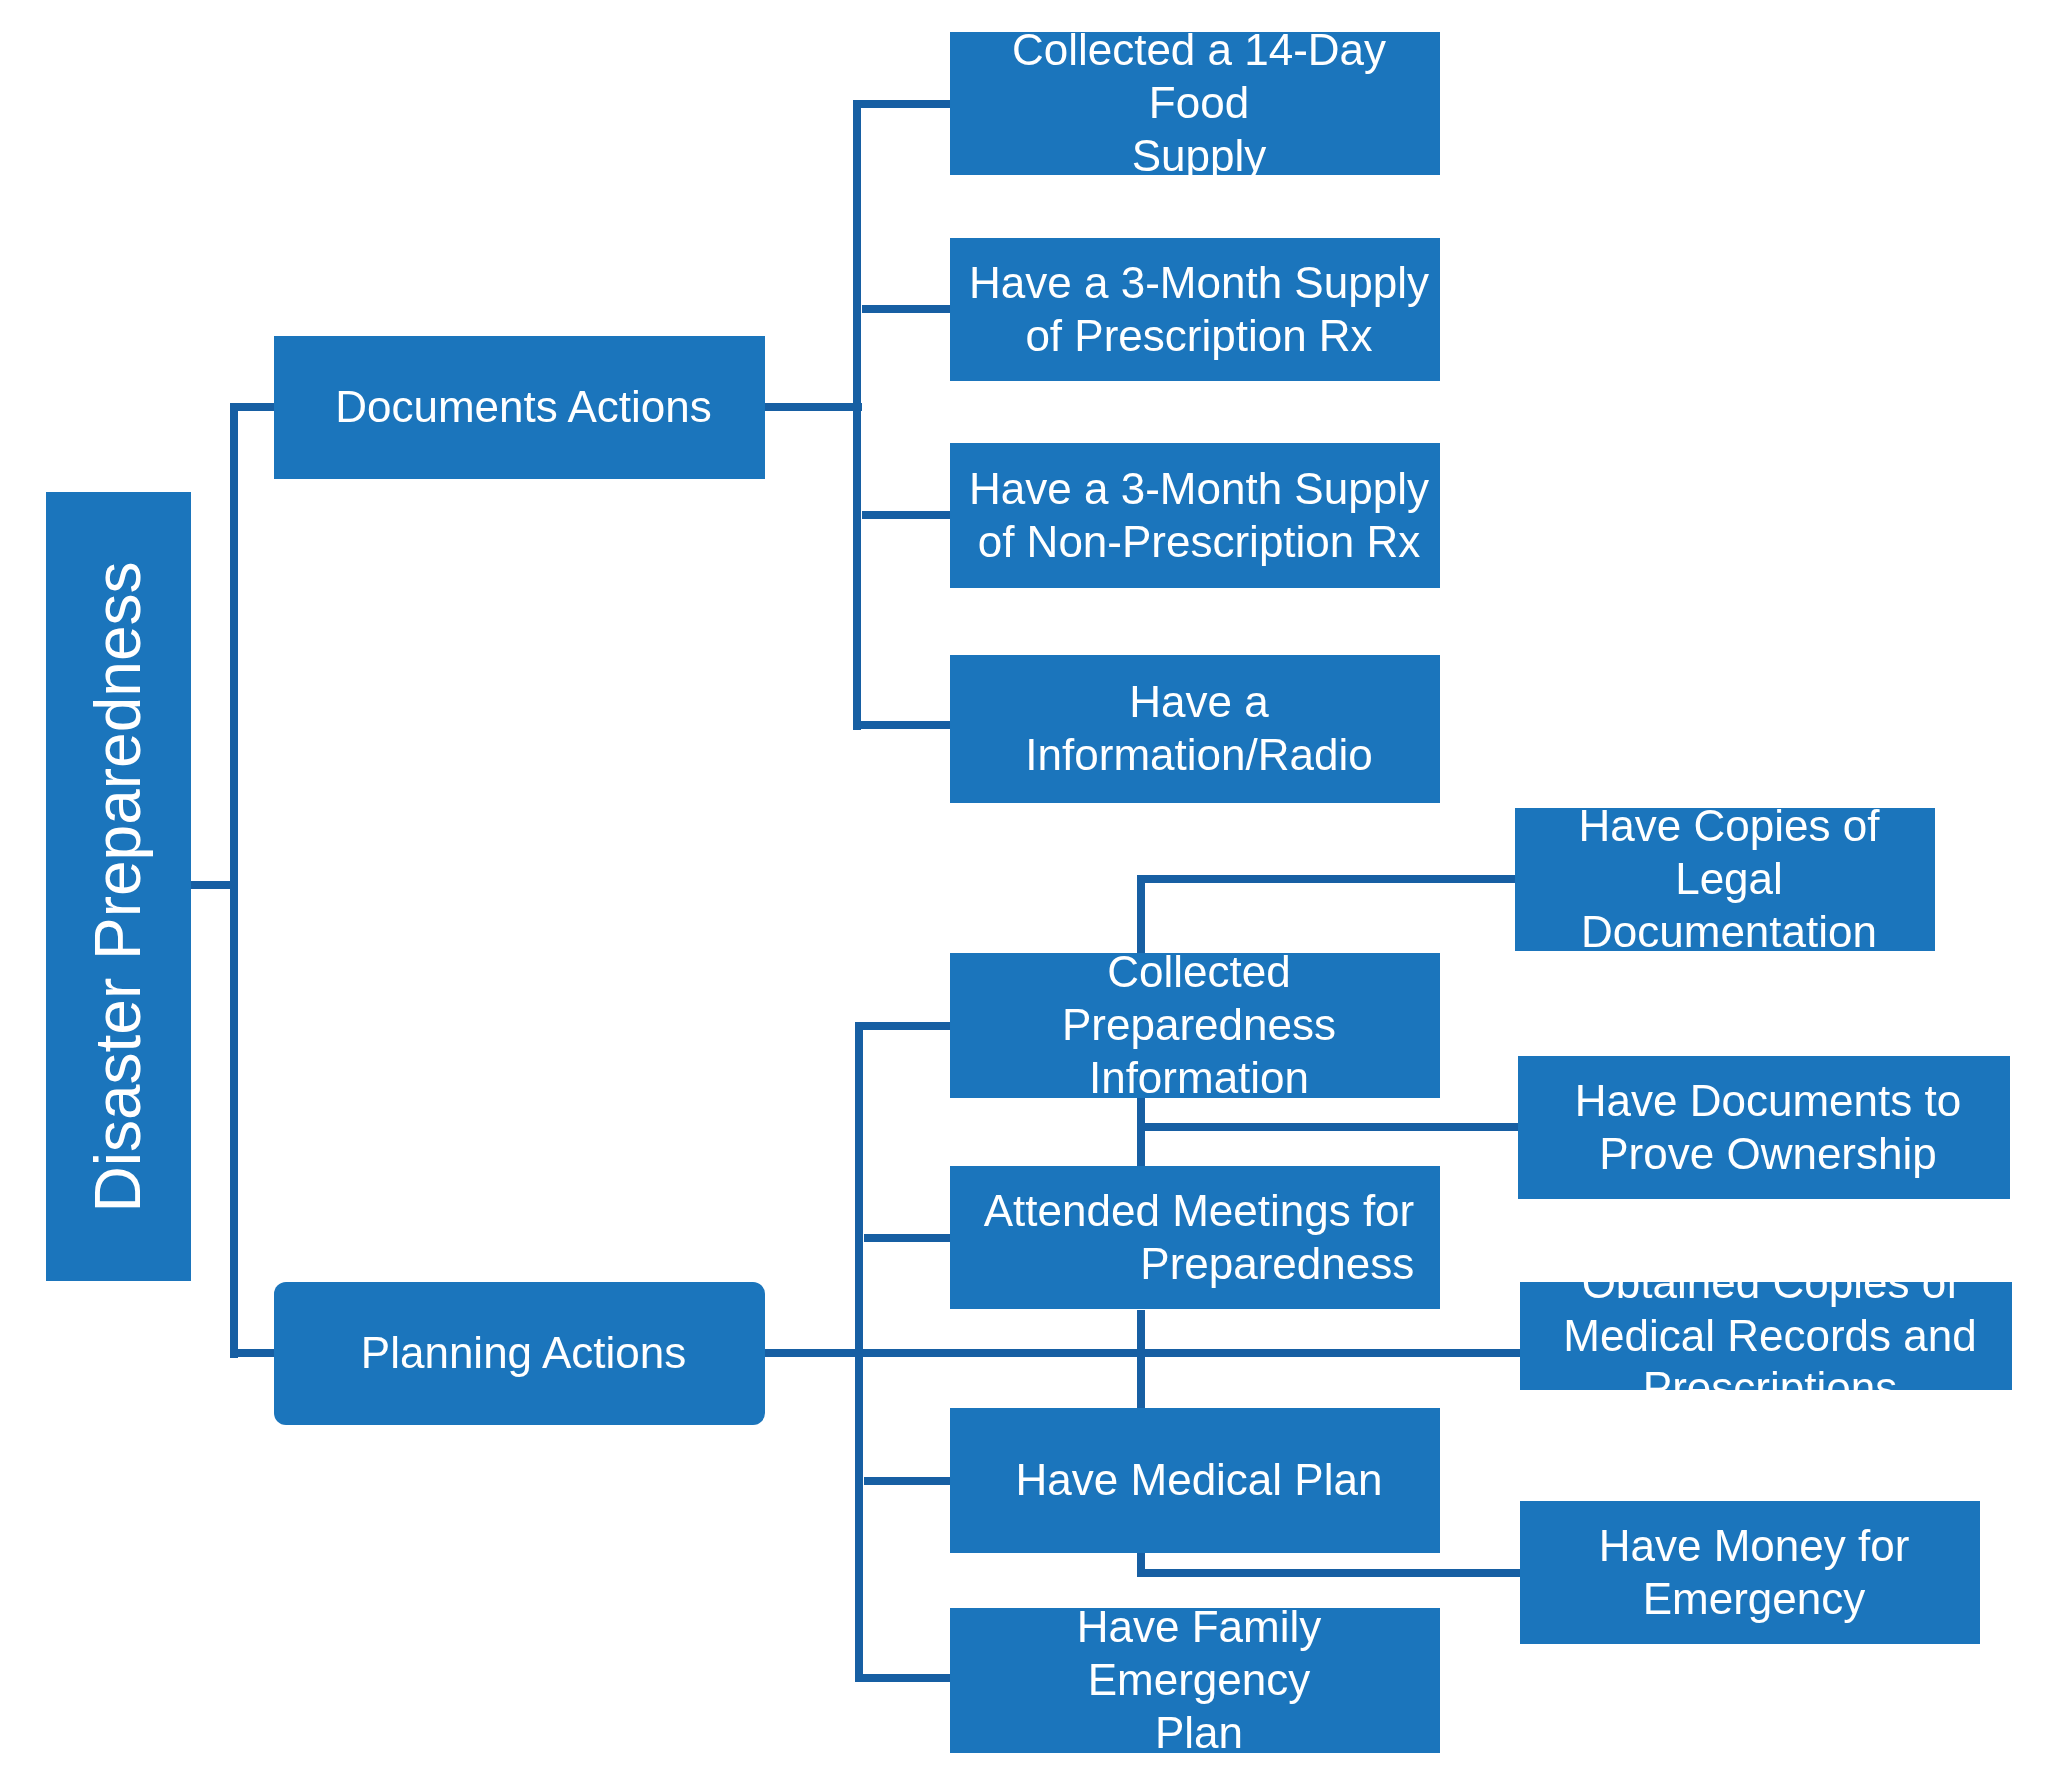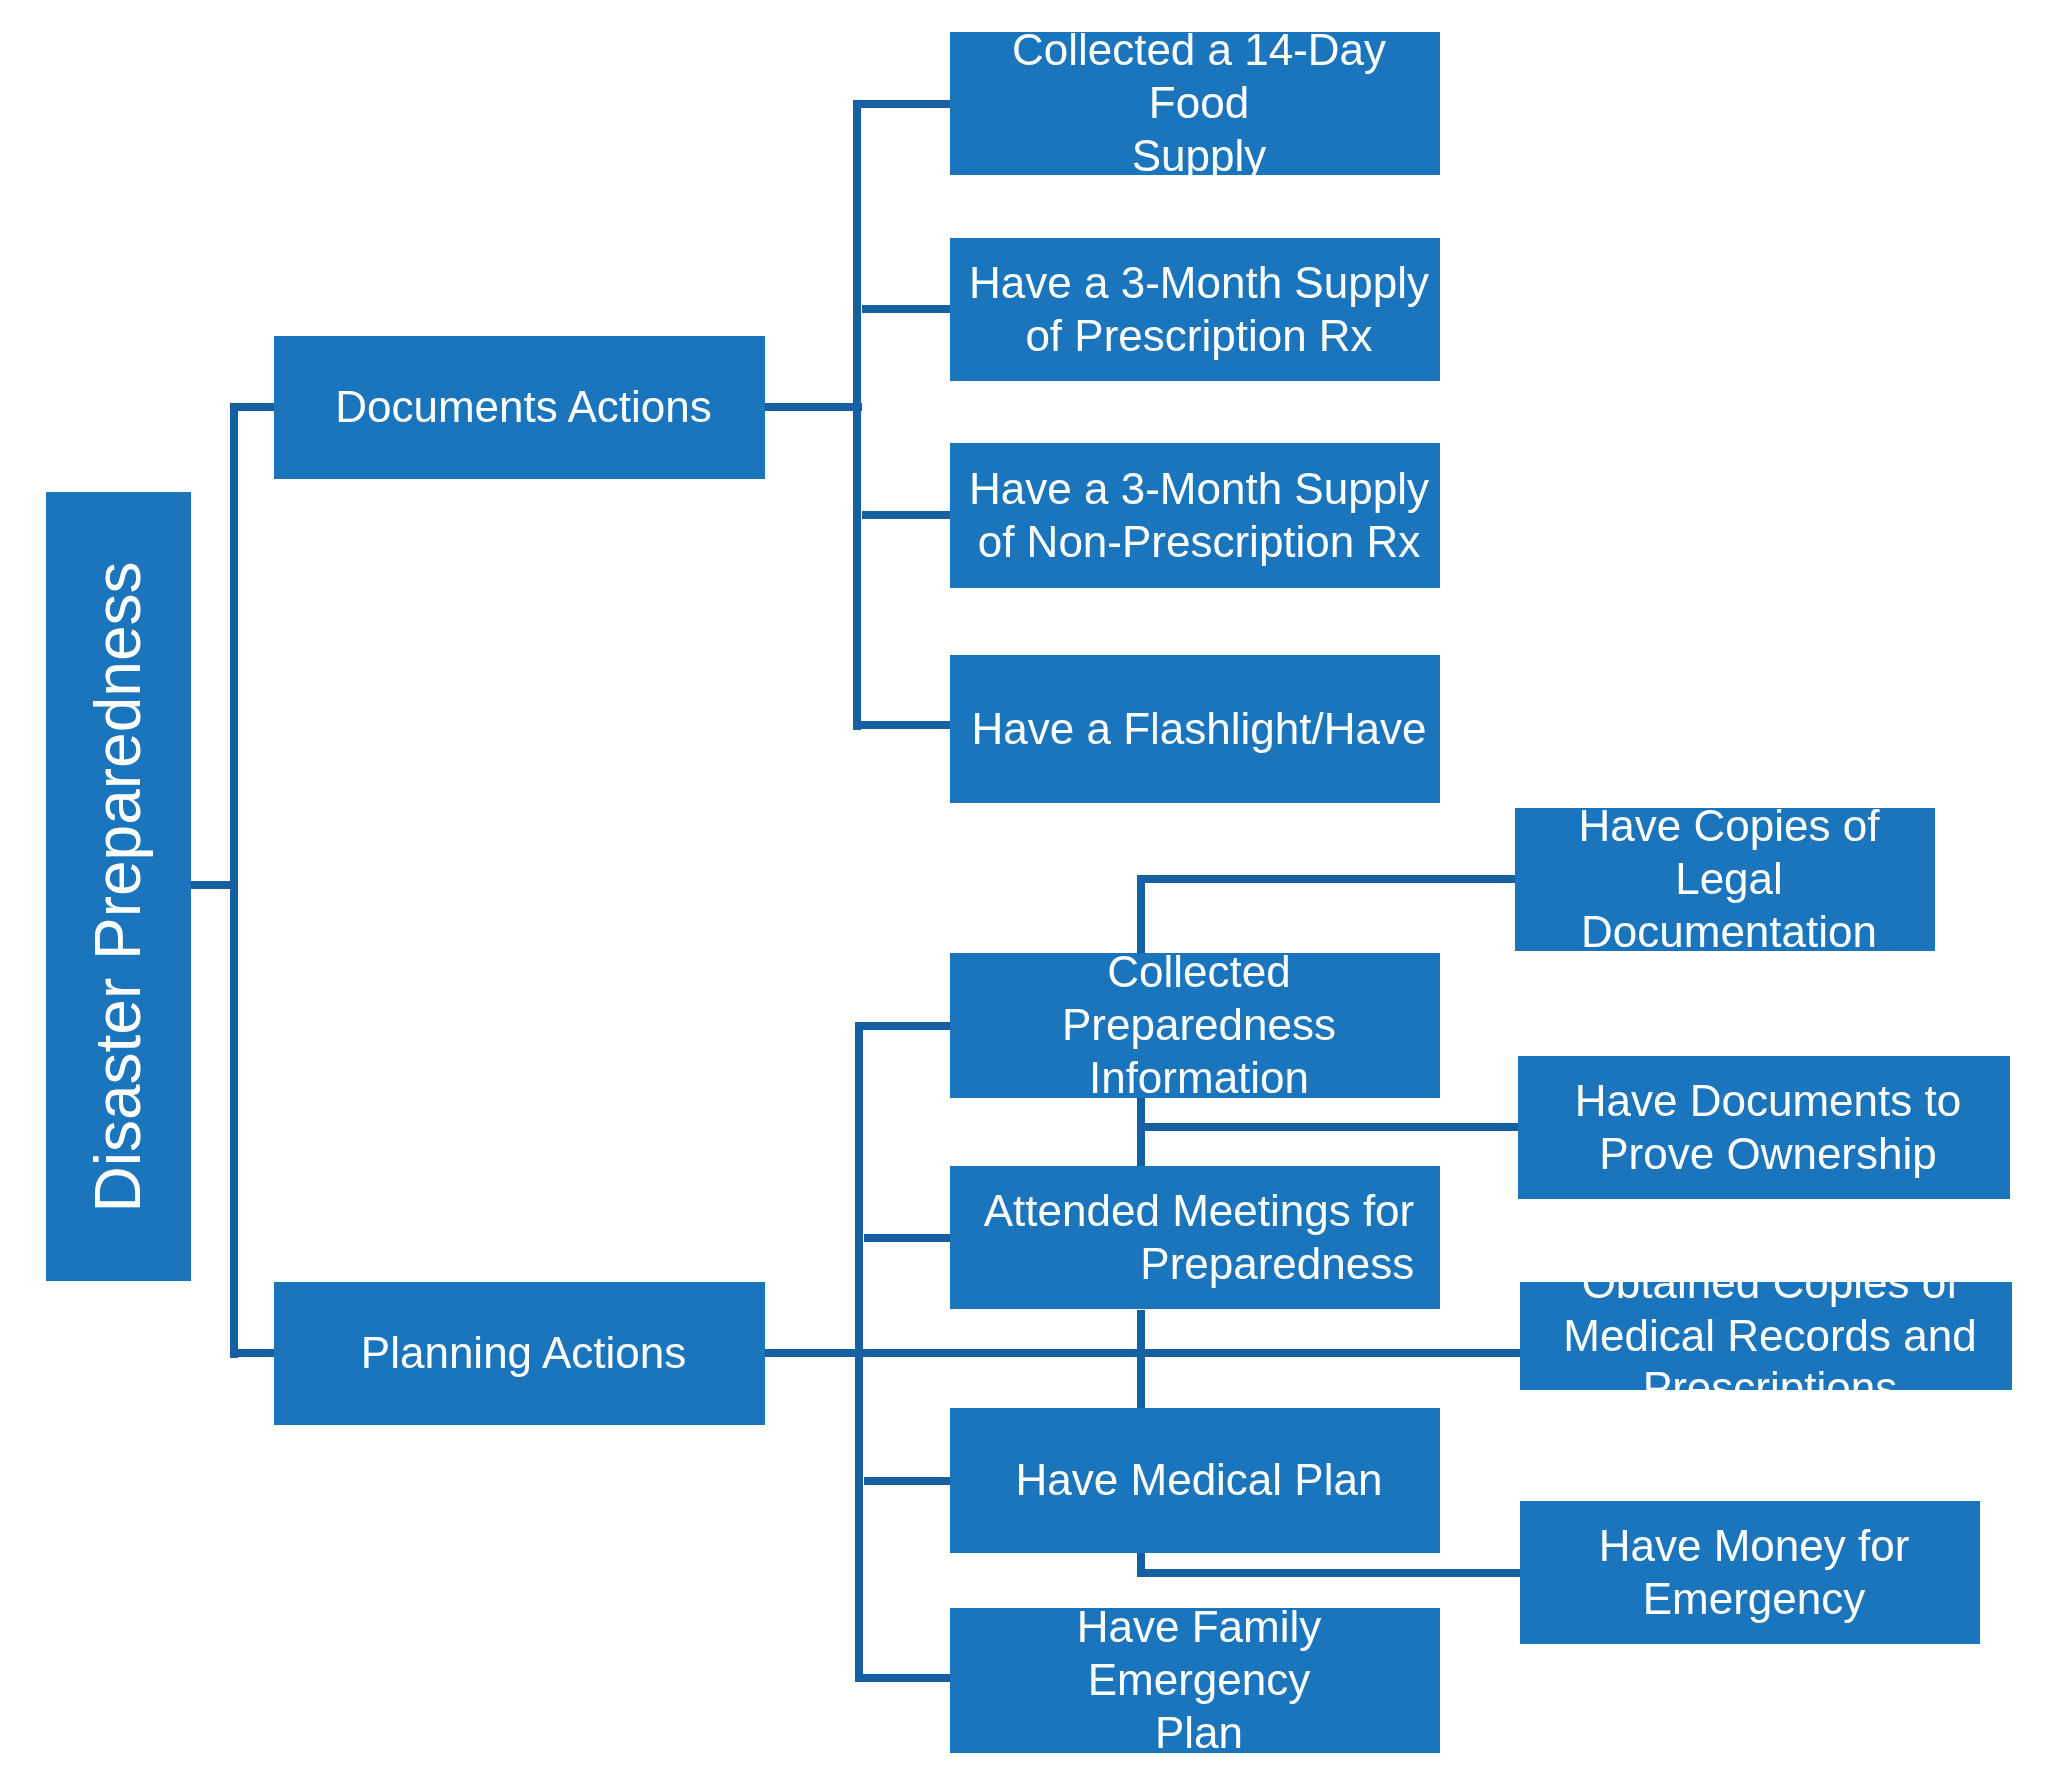--- a/index.html
+++ b/index.html
@@ -32,21 +32,21 @@
     white-space: nowrap;
     transform: rotate(-90deg);
   }
   .line {
     position: absolute;
     background: #175fa3;
   }
   
   #n-root     { left:46px;   top:492px;  width:145px; height:789px; }
   #n-survival { left:274px;  top:336px;  width:491px; height:143px; }
-  #n-planning { left:274px;  top:1282px; width:491px; height:143px; }
+  #n-planning { left:274px;  top:1282px; width:491px; height:143px;border-radius:12px; }
   #n-s1 { left:950px; top:32px;   width:490px; height:143px; }
   #n-s2 { left:950px; top:238px;  width:490px; height:143px; }
   #n-s3 { left:950px; top:443px;  width:490px; height:145px; }
   #n-s4 { left:950px; top:655px;  width:490px; height:148px; }
   #n-p1 { left:950px; top:953px; width:490px; height:145px; }
   #n-p2 { left:950px; top:1166px; width:490px; height:143px;text-align:right; }
   #n-p3 { left:950px; top:1408px; width:490px; height:145px; }
   #n-p4 { left:950px; top:1608px; width:490px; height:145px; }
   #n-g1 { left:1515px; top:808px;  width:420px; height:143px; }
   #n-g2 { left:1518px; top:1056px; width:492px; height:143px; }
@@ -123,21 +123,21 @@
   </div>
   <div class="node" id="n-s2">
     <span class="label">Have a 3-Month Supply
 of Prescription Rx</span>
   </div>
   <div class="node" id="n-s3">
     <span class="label">Have a 3-Month Supply
 of Non-Prescription Rx</span>
   </div>
   <div class="node" id="n-s4">
-    <span class="label">Have a Flashlight/Have</span>
+    <span class="label">Have a Information/Radio</span>
   </div>
 
   <div class="node" id="n-p1">
     <span class="label">Collected Preparedness
 Information</span>
   </div>
   <div class="node" id="n-p2">
     <span class="label">Attended Meetings for
 Preparedness</span>
   </div>

